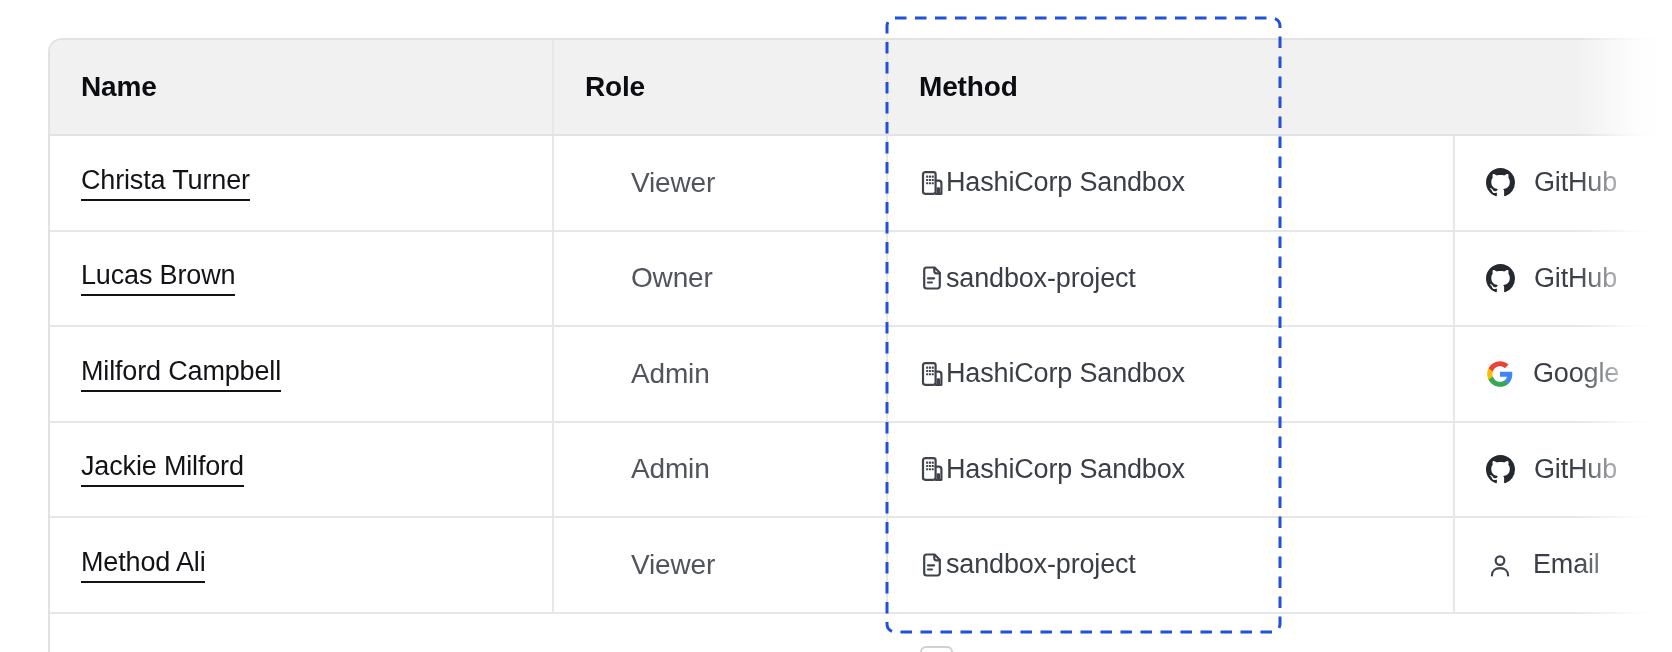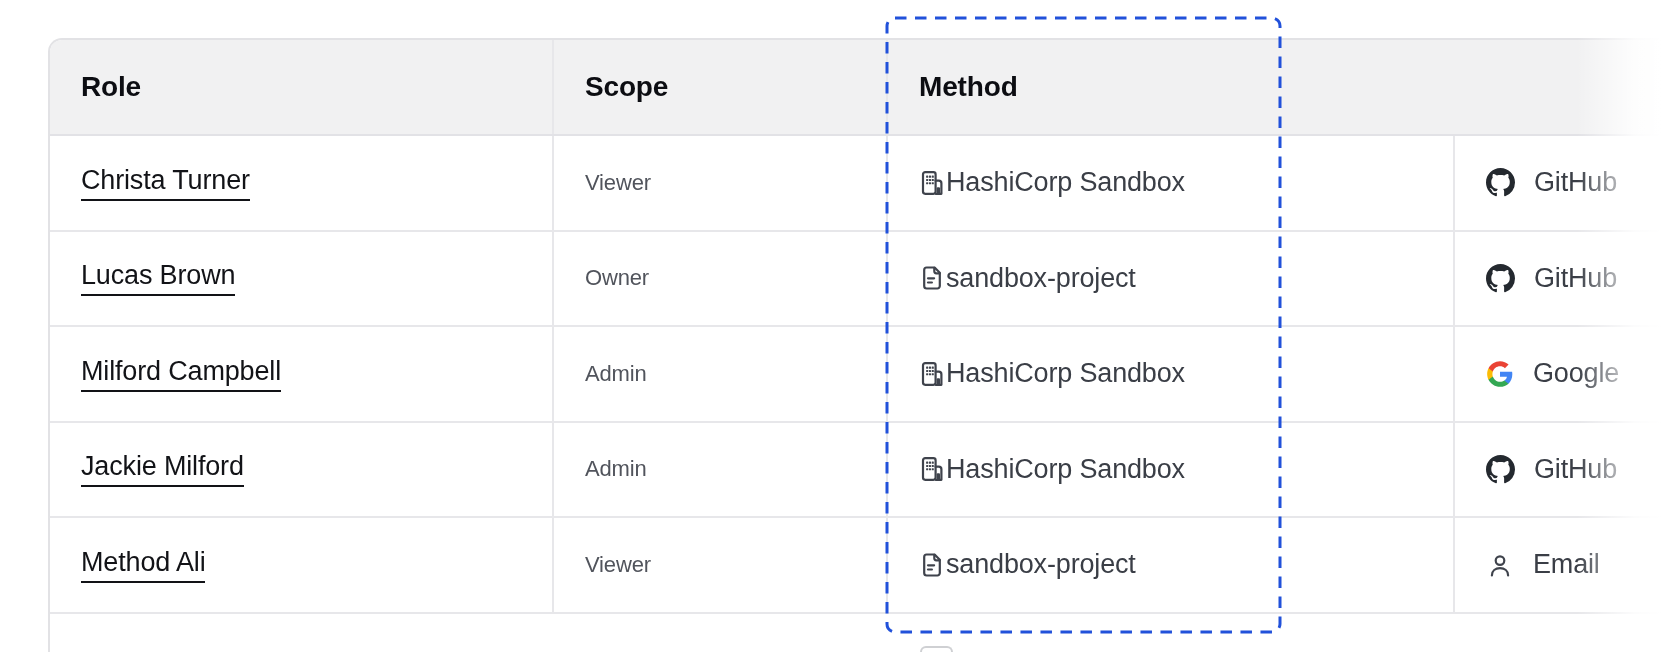--- a/index.html
+++ b/index.html
@@ -25,21 +25,21 @@
     display:grid;grid-template-columns:504px 334px 567px 335px;
     height:95.5px;border-bottom:2px solid #e7e7ea;background:#fff;box-sizing:border-box;
   }
   .cell{display:flex;align-items:center;padding-left:31px;box-sizing:border-box;}
   .c1,.c2,.c3{border-right:2px solid #e7e7ea;}
   .cell.c3{padding-left:30px;}
   .name-link{
     font-size:27px;font-weight:500;color:#121317;
     border-bottom:2px solid #121317;padding-bottom:3px;line-height:1.15;cursor:pointer;
   }
-  .role-text{font-size:22px;color:#51545c;}
+  .role-text{font-size:28px;color:#51545c;margin-left:46px;}
   .iconcell{display:flex;align-items:center;}
   .icon{display:inline-flex;align-items:center;justify-content:center;flex:0 0 auto;}
   .scope-label{font-size:27px;color:#3a3e46;}
   .method-label{font-size:27px;color:#3a3e46;margin-left:19px;}
   .fade-overlay{
     position:absolute;top:0;bottom:0;left:1540px;right:0;z-index:5;pointer-events:none;
     background:linear-gradient(to right, rgba(255,255,255,0) 0%, rgba(255,255,255,0) 28%, rgba(255,255,255,0.88) 72%, #ffffff 92%);
   }
   .annotation-svg{position:absolute;left:885px;top:16px;z-index:6;pointer-events:none;}
   .next-row-icon-hint{
@@ -47,22 +47,22 @@
     border:2.5px solid #cfd0d3;border-bottom:none;border-radius:6px 6px 0 0;z-index:2;
   }
 </style>
 </head>
 <body>
 
 <div class="stage">
 
   <div class="table">
     <div class="thead">
+      <div class="th c1">Name</div>
       <div class="th c2">Role</div>
-      <div class="th c3">Scope</div>
       <div class="th">Method</div>
     </div>
     <div id="rows">
     <div class="row">
       <div class="cell c1">
         <span class="name-link">Christa Turner</span>
       </div>
       <div class="cell c2">
         <span class="role-text">Viewer</span>
       </div>

